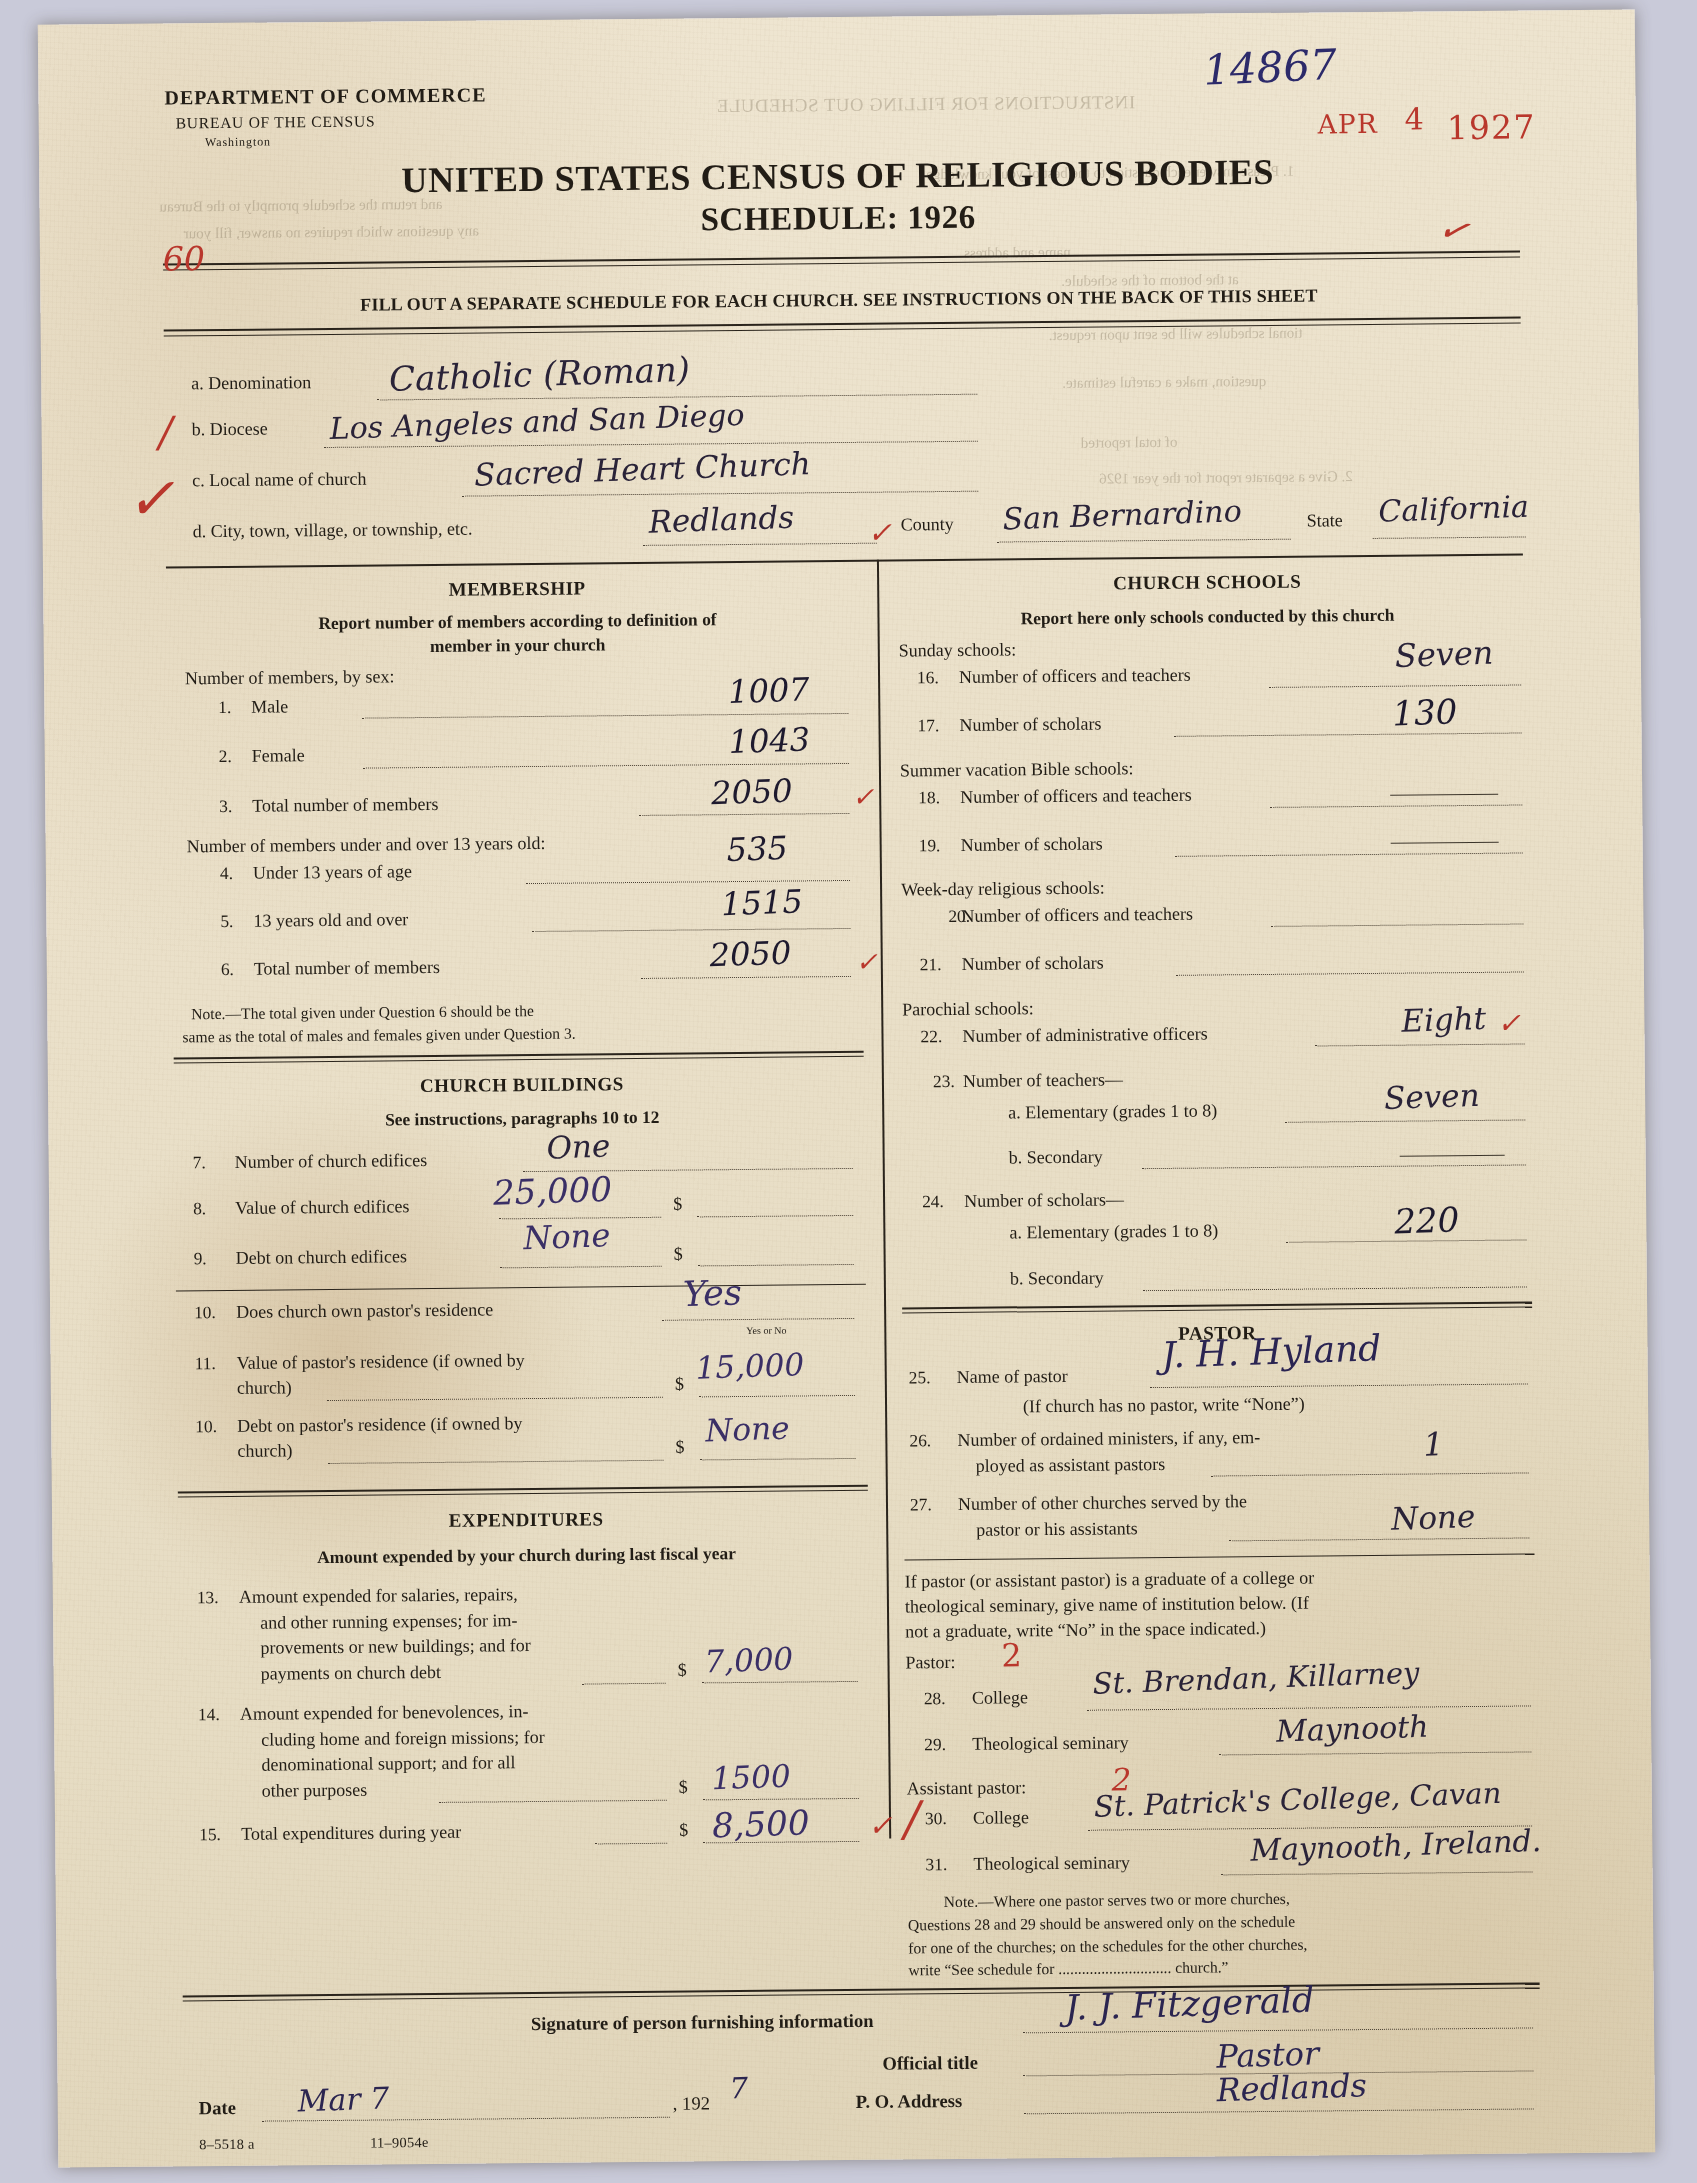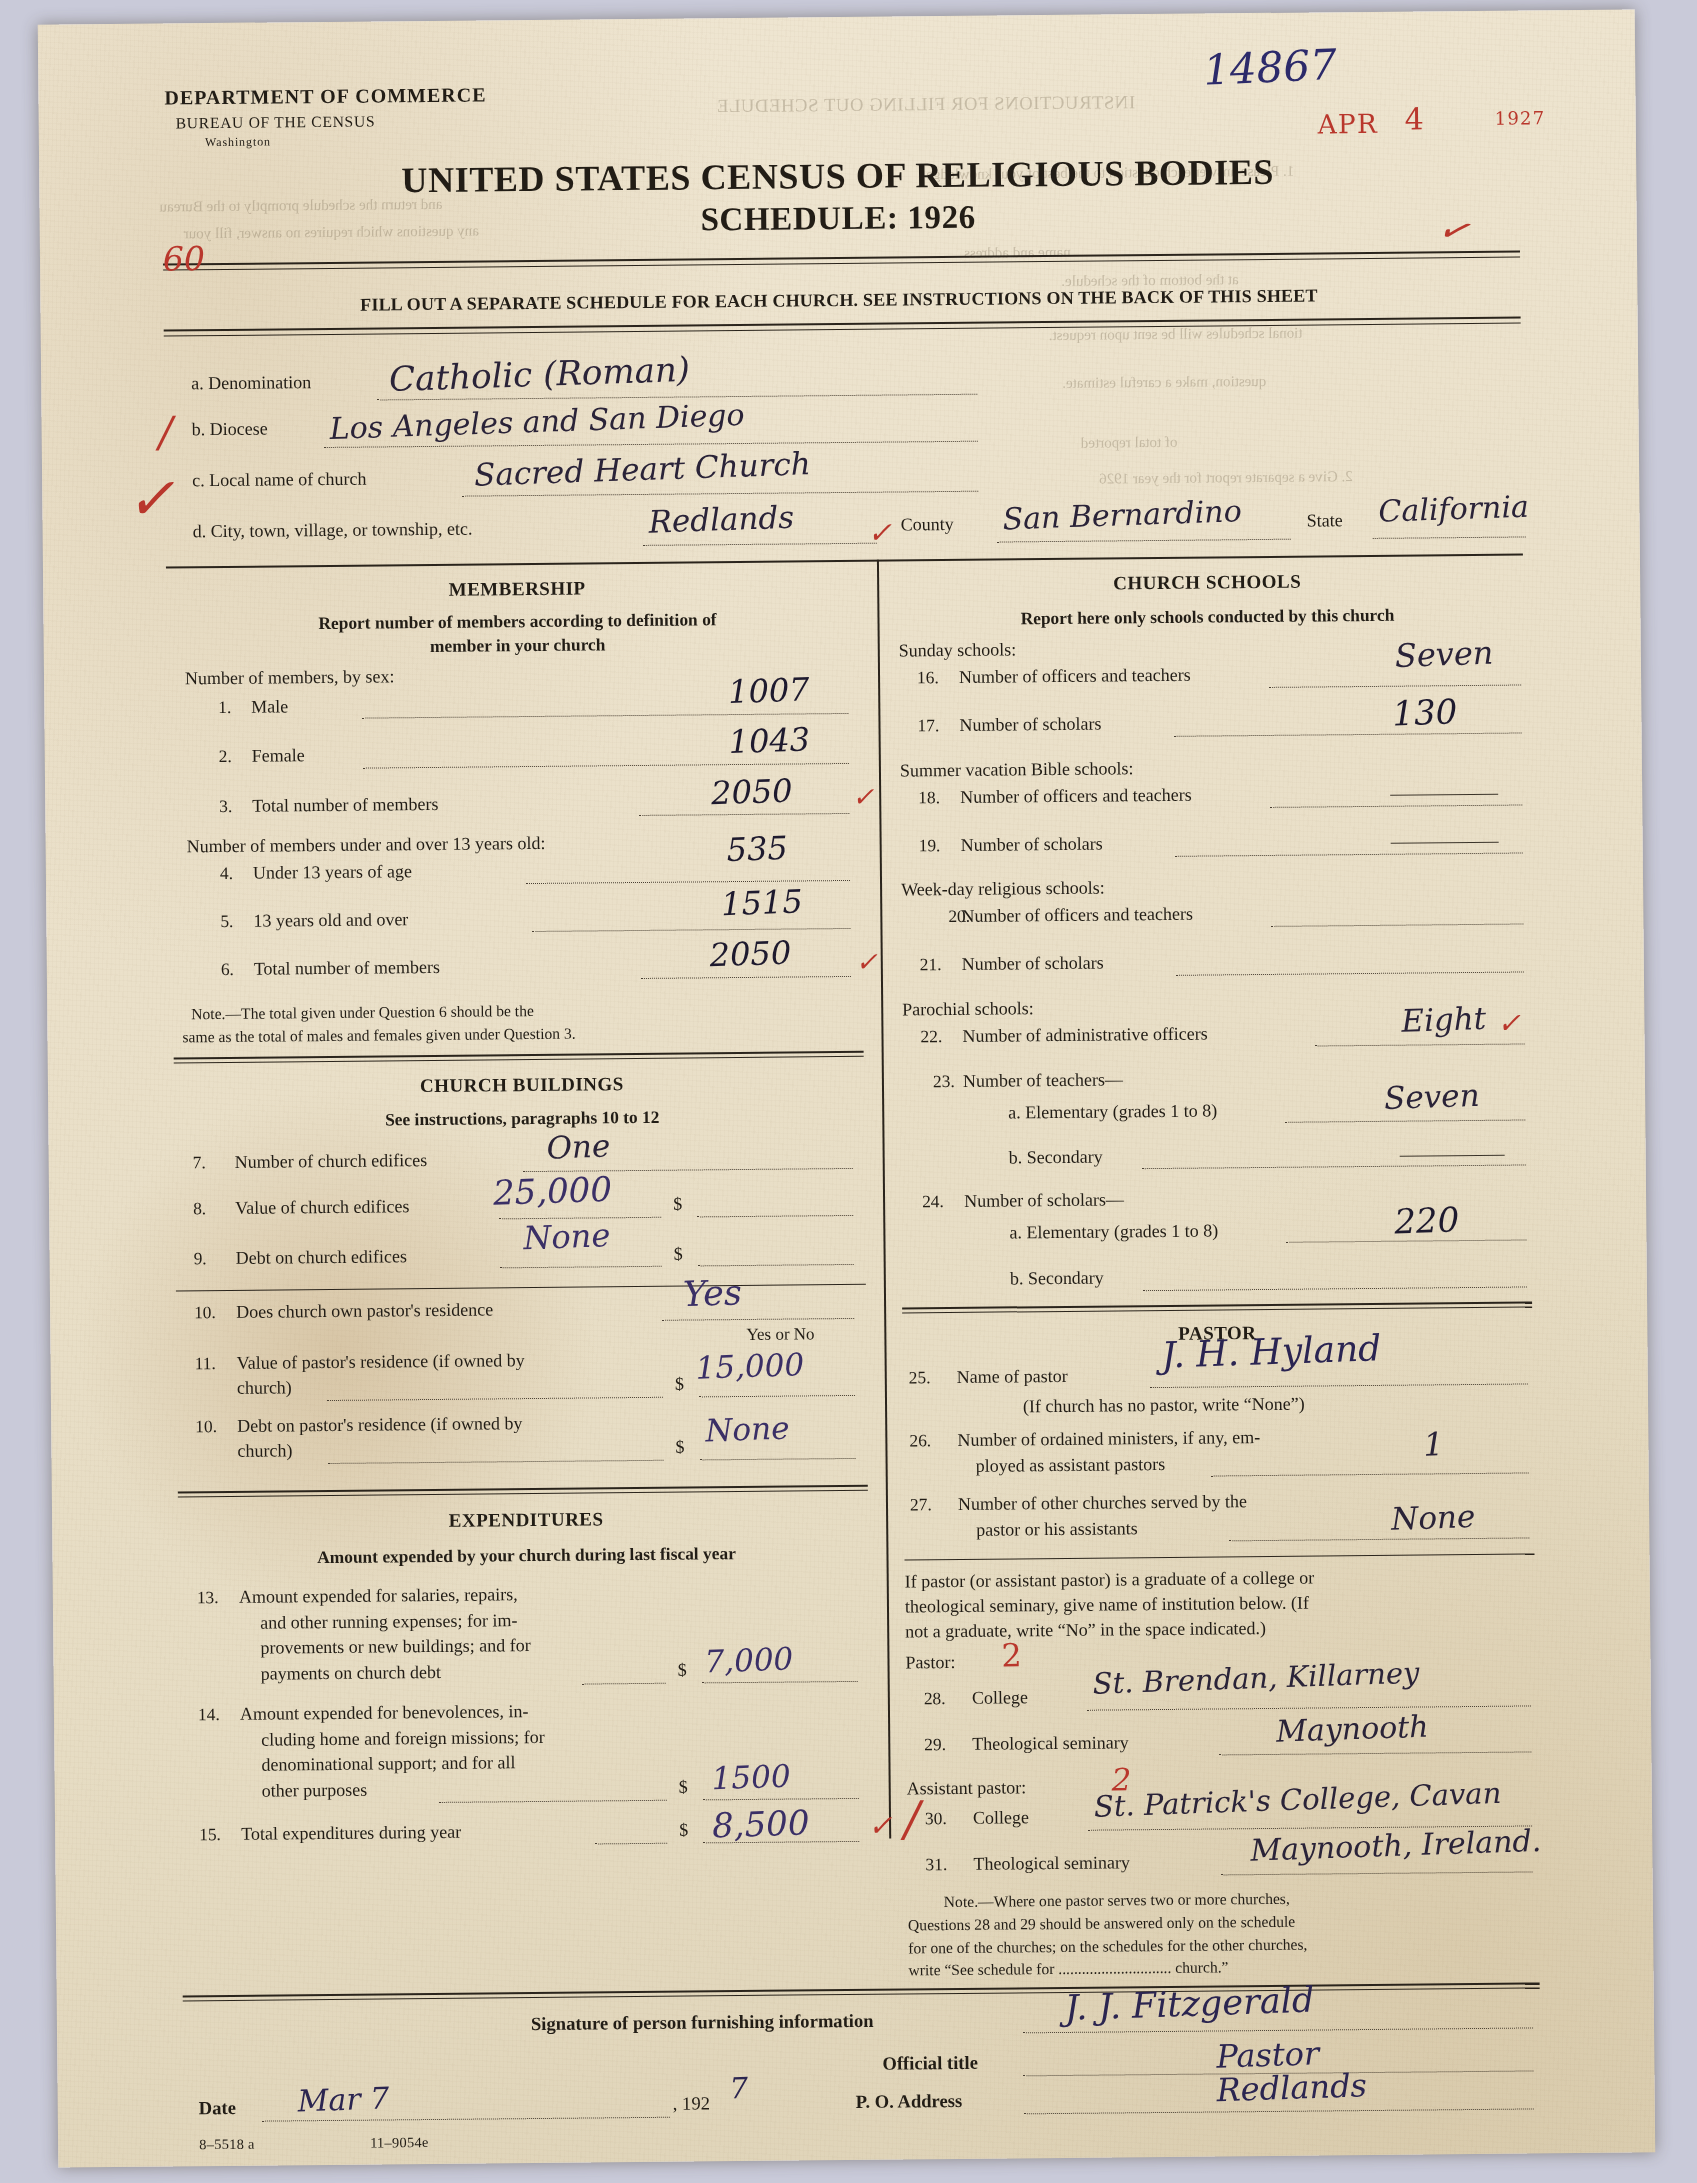--- a/index.html
+++ b/index.html
@@ -178,21 +178,21 @@
       <div class="rule" style="left:123px; top:246px; width:1357px; height:1.2px;"></div>
 
       <div class="fillout">FILL OUT A SEPARATE SCHEDULE FOR EACH CHURCH.    SEE INSTRUCTIONS ON THE BACK OF THIS SHEET</div>
 
       <div class="rule" style="left:123px; top:306px; width:1357px; height:1.8px;"></div>
       <div class="rule" style="left:123px; top:312px; width:1357px; height:1.2px;"></div>
 
       <div class="hw" style="left:1165px; top:30px; font-size:42px; color:#2c2a6a; transform:rotate(-2deg);">14867</div>
       <div class="red" style="left:1279px; top:96px; font-size:26.4px; font-style:normal; letter-spacing:1.2px;">APR</div>
       <div class="red" style="left:1366px; top:90px; font-size:30px; font-style:normal;">4</div>
-      <div class="red" style="left:1456px; top:97px; font-size:18px; font-style:normal; letter-spacing:1.2px;">1927</div>
+      <div class="red" style="left:1408px; top:97px; font-size:33px; font-style:normal; letter-spacing:1.2px;">1927</div>
       <div class="red" style="left:1399px; top:198px; font-size:36px; transform:rotate(18deg);">✓</div>
       <div class="red" style="left:123px; top:216px; font-size:33px; font-style:italic;">60</div>
       <div class="red" style="left:84px; top:441px; font-size:58px; font-style:italic;">✓</div>
       <div class="red" style="left:117px; top:384px; font-size:42px;">/</div>
 
       <div class="lbl" style="left:150px; top:350px;">a. Denomination</div>
       <div class="dots" style="left:336px; top:378px; width:600px;"></div>
       <div class="hw" style="left:348px; top:334px; font-size:34px;">Catholic (Roman)</div>
 
       <div class="lbl" style="left:150px; top:396px;">b. Diocese</div>
@@ -285,21 +285,21 @@
       <div class="lbl" style="left:624px; top:1225px;">$</div>
       <div class="dots" style="left:648px; top:1247px; width:156px;"></div>
       <div class="hw" style="left:474px; top:1198px; font-size:32px; color:#3a2f66;">None</div>
 
       <div class="rule" style="left:126px; top:1267px; width:690px; height:1.2px;"></div>
 
       <div class="num" style="left:144px; top:1279px;">10.</div>
       <div class="lbl" style="left:186px; top:1279px;">Does church own pastor's residence</div>
       <div class="dots" style="left:612px; top:1301px; width:192px;"></div>
       <div class="hw" style="left:633px; top:1255px; font-size:35px; color:#3a2f66;">Yes</div>
-      <div class="lbl" style="left:696px; top:1307px; font-size:17px;">Yes or No</div>
+      <div class="lbl" style="left:696px; top:1307px; font-size:10px;">Yes or No</div>
 
       <div class="num" style="left:144px; top:1330px;">11.</div>
       <div class="lbl" style="left:186px; top:1330px;">Value of pastor's residence (if owned by</div>
       <div class="lbl" style="left:186px; top:1355px;">church)</div>
       <div class="dots" style="left:276px; top:1378px; width:336px;"></div>
       <div class="lbl" style="left:624px; top:1355px;">$</div>
       <div class="dots" style="left:648px; top:1378px; width:156px;"></div>
       <div class="hw" style="left:645px; top:1330px; font-size:31px; color:#3a2f66;">15,000</div>
 
       <div class="num" style="left:144px; top:1393px;">10.</div>

